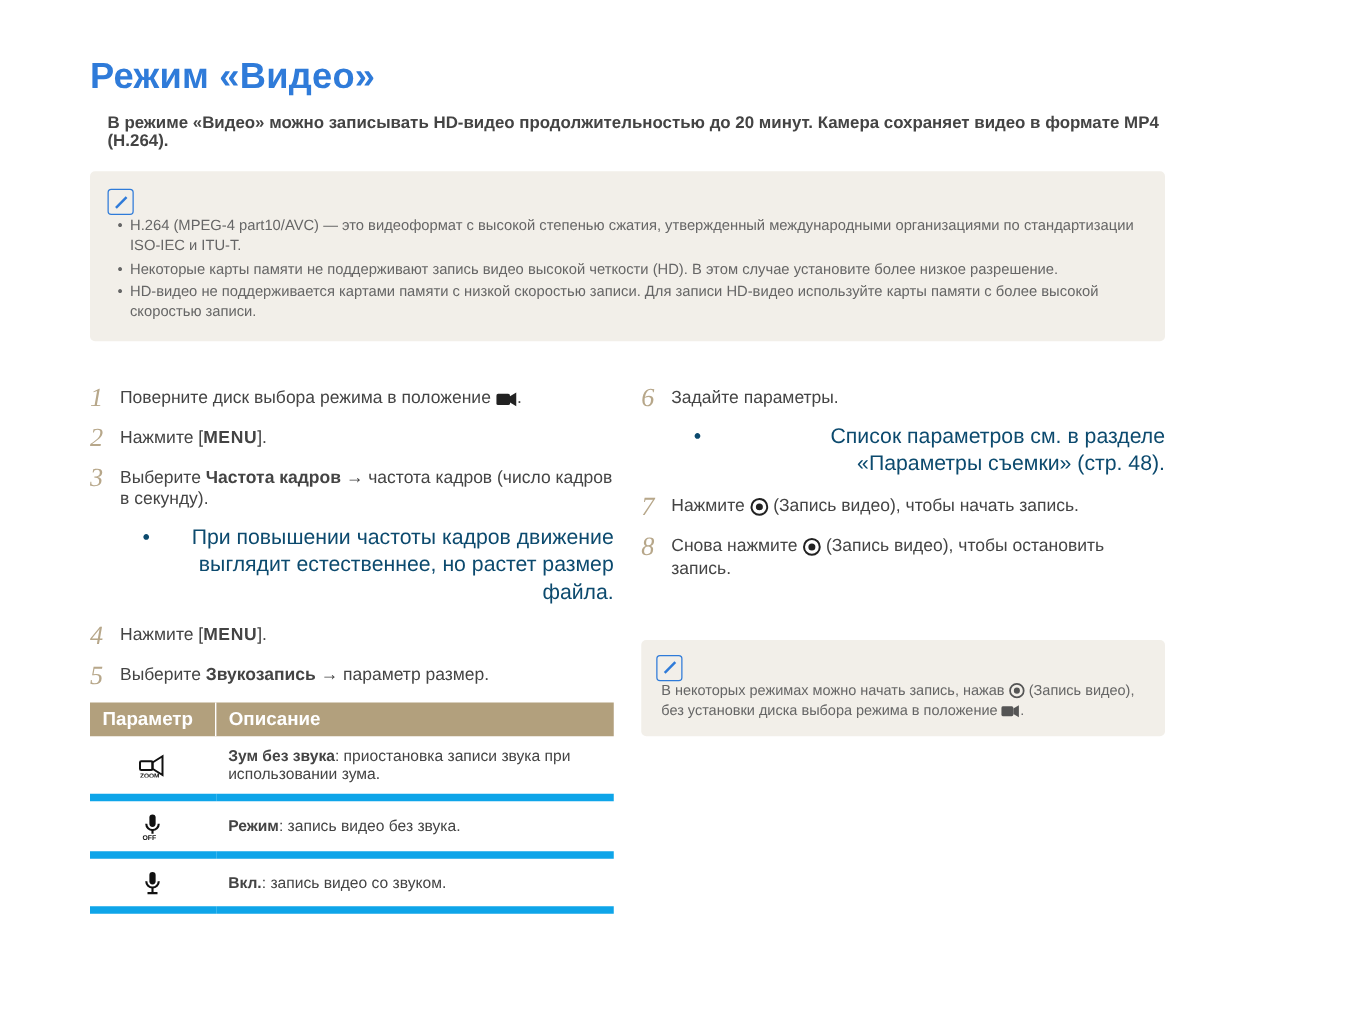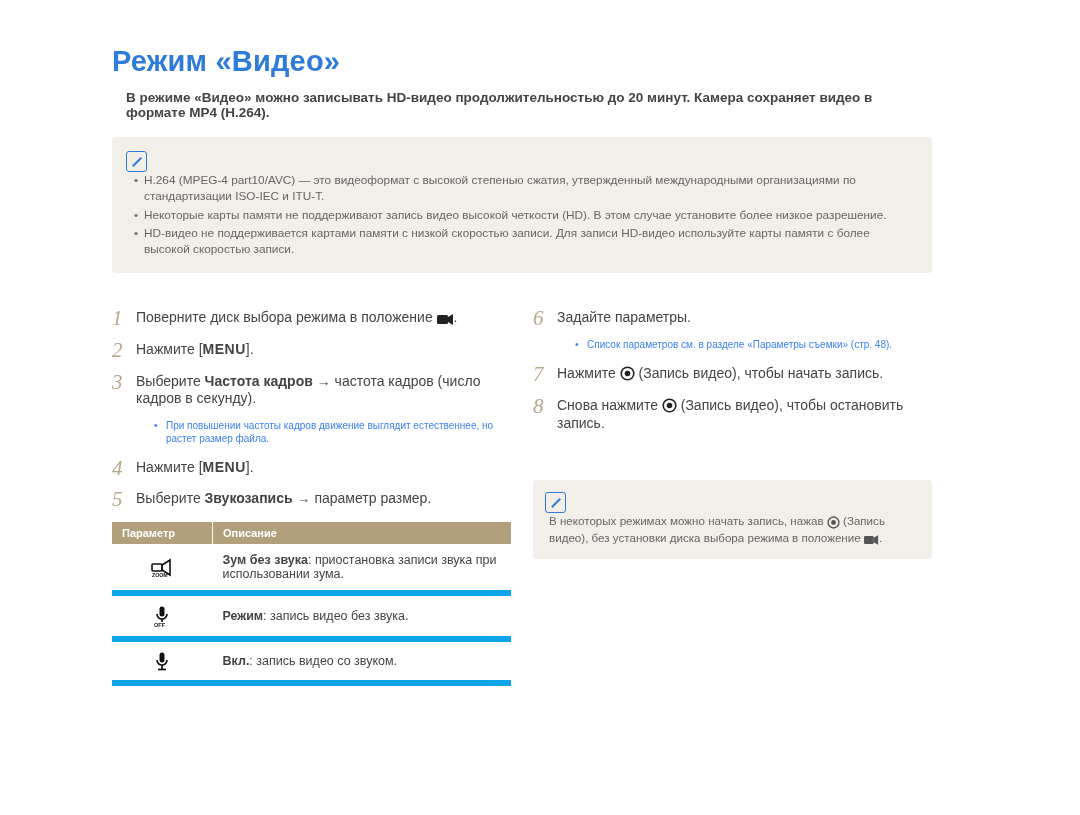--- a/index.html
+++ b/index.html
@@ -8,21 +8,21 @@
     width: 1080px;
     height: 815px;
     background: #fff;
     font-family: Arial, Helvetica, sans-serif;
     color: #444;
   }
   .page {
     position: relative;
     width: 1004px;
     height: 815px;
-    padding: 45px 72px 0 112px;
+    padding: 45px 72px 0 72px;
     box-sizing: border-box;
   }
   .title {
     color: #2f7bd9;
     font-size: 29px;
     font-weight: bold;
     margin-bottom: 12px;
     letter-spacing: 0.2px;
   }
   .intro {
@@ -109,22 +109,23 @@
     font-family: "Times New Roman", Georgia, serif;
     font-style: italic;
     font-size: 21px;
     color: #b7a78a;
     font-weight: normal;
   }
   ul.sub {
     list-style: none;
     padding: 4px 0 0 18px;
     margin: 0;
-    font-size: 10px;
-    color: #3b82f6;
+    font-size: 17px;
+    color: #0c4a6e;
+    text-align: right;
   }
   ul.sub li {
     position: relative;
     padding-left: 12px;
     margin-top: 7px;
     line-height: 1.3;
   }
   ul.sub li::before {
     content: "•";
     position: absolute;
@@ -144,21 +145,21 @@
     border-collapse: collapse;
     font-size: 12.5px;
   }
   .param-table thead th {
     background: #b2a07d;
     color: #fff;
     font-weight: bold;
     text-align: left;
     padding: 5px 10px;
     border-right: 1px solid #fff;
-    font-size: 11px;
+    font-size: 15px;
   }
   .param-table thead th:last-child { border-right: none; }
   .param-table tbody td {
     border-bottom: 6px solid #0ea5e9;
     padding: 9px 10px;
     vertical-align: middle;
     color: #444;
   }
   .param-table tbody td.icon-cell {
     width: 56px;

